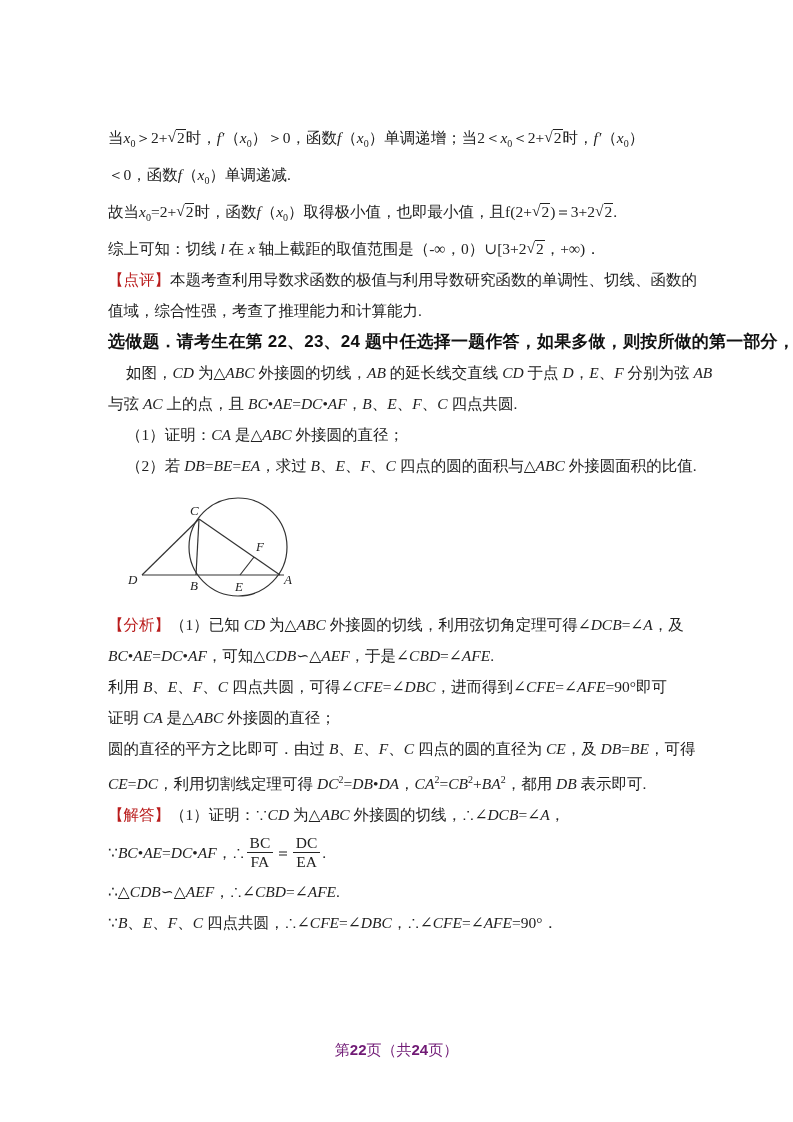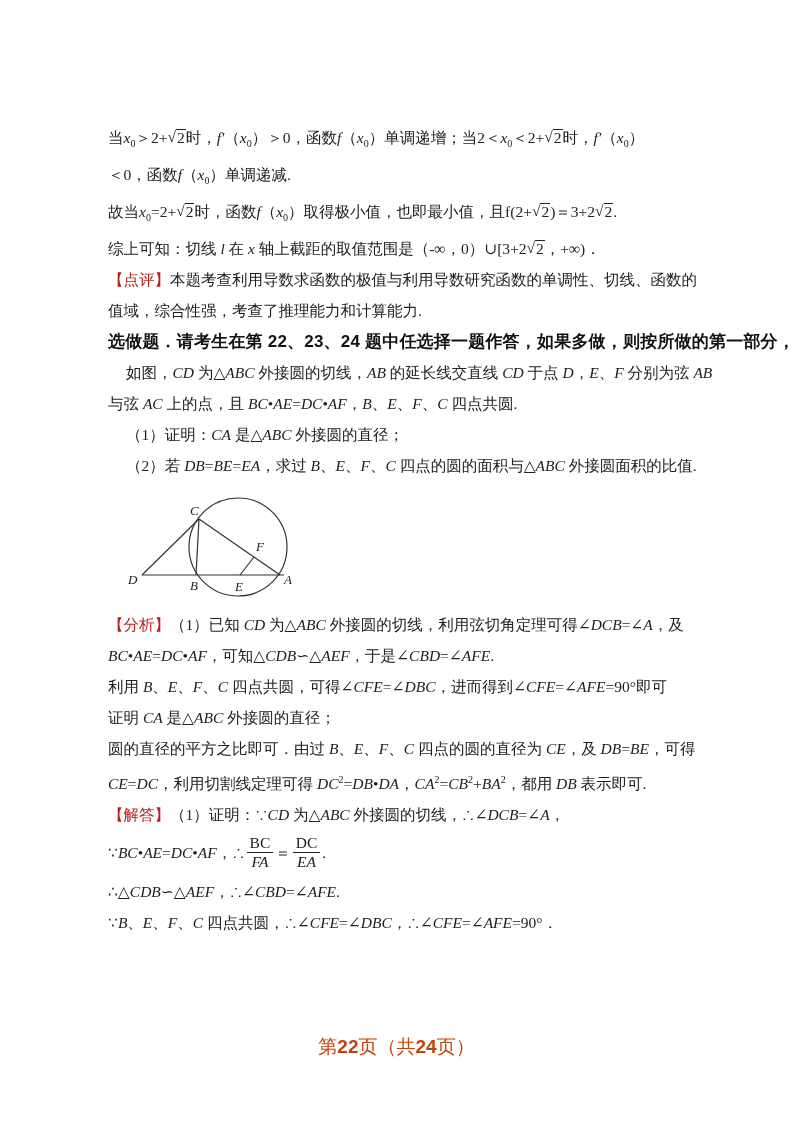--- a/index.html
+++ b/index.html
@@ -18,26 +18,26 @@
   .b{font-weight:bold;}
   .c-blue{color:#b91c1c;}
   sub.s,sup.s{font-size:10px;font-style:normal;}
   sub.s{vertical-align:-4px;}
   sup.s{vertical-align:6px;}
   .rad{display:inline-block;white-space:nowrap;}
   .rad .sign{display:inline-block;transform:translateY(-1px);}
   .rad .over{display:inline-block;border-top:1px solid currentColor;line-height:15px;padding:0 1px;}
   .frac{display:inline-block;vertical-align:middle;text-align:center;line-height:18px;margin:0 2px;transform:translateY(-2px);}
   .frac .num{display:block;border-bottom:1px solid currentColor;padding:0 3px;line-height:18px;}
-  .frac .den{display:block;padding:0 3px;line-height:18px;font-style:italic;}
+  .frac .den{display:block;padding:0 3px;line-height:18px;}
   .figure-wrap{margin:6px 0 4px 16px;width:220px;height:118px;}
   .figure-wrap svg{display:block;}
   .footer{
     position:absolute;left:0;right:0;bottom:62px;text-align:center;
-    font-size:19px;color:#c2410c;
+    font-size:15px;color:#701a75;
   }
   .footer .b{font-family:"Liberation Sans","DejaVu Sans",sans-serif;}
 </style>
 </head>
 <body>
 
 <div class="page">
   <div class="doc-body" id="doc-body">
       <div class="line"><span class="seg">当</span><span class="seg i">x</span><sub class="s">0</sub><span class="seg">＞2+</span><span class="rad"><span class="sign">√</span><span class="over">2</span></span><span class="seg">时，</span><span class="seg i">f′</span><span class="seg">（</span><span class="seg i">x</span><sub class="s">0</sub><span class="seg">）＞0，函数</span><span class="seg i">f</span><span class="seg">（</span><span class="seg i">x</span><sub class="s">0</sub><span class="seg">）单调递增；当2＜</span><span class="seg i">x</span><sub class="s">0</sub><span class="seg">＜2+</span><span class="rad"><span class="sign">√</span><span class="over">2</span></span><span class="seg">时，</span><span class="seg i">f′</span><span class="seg">（</span><span class="seg i">x</span><sub class="s">0</sub><span class="seg">）</span></div>
       <div class="line"><span class="seg">＜0，函数</span><span class="seg i">f</span><span class="seg">（</span><span class="seg i">x</span><sub class="s">0</sub><span class="seg">）单调递减.</span></div>

